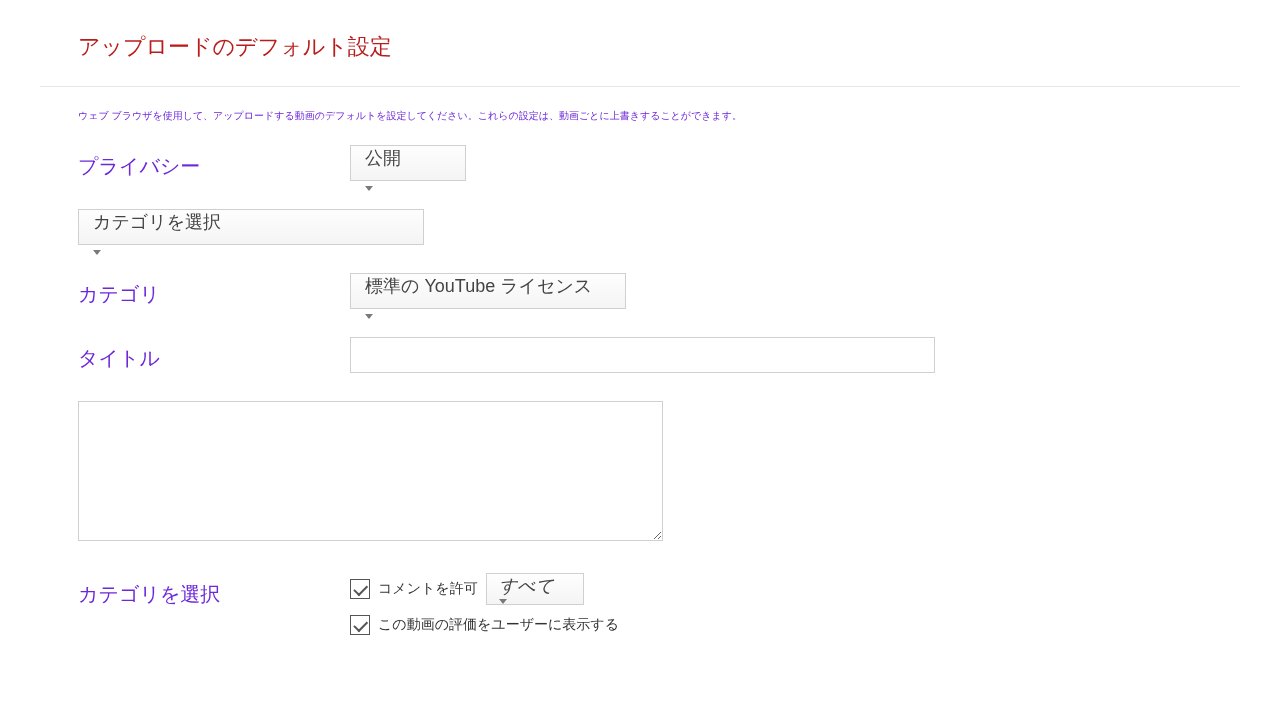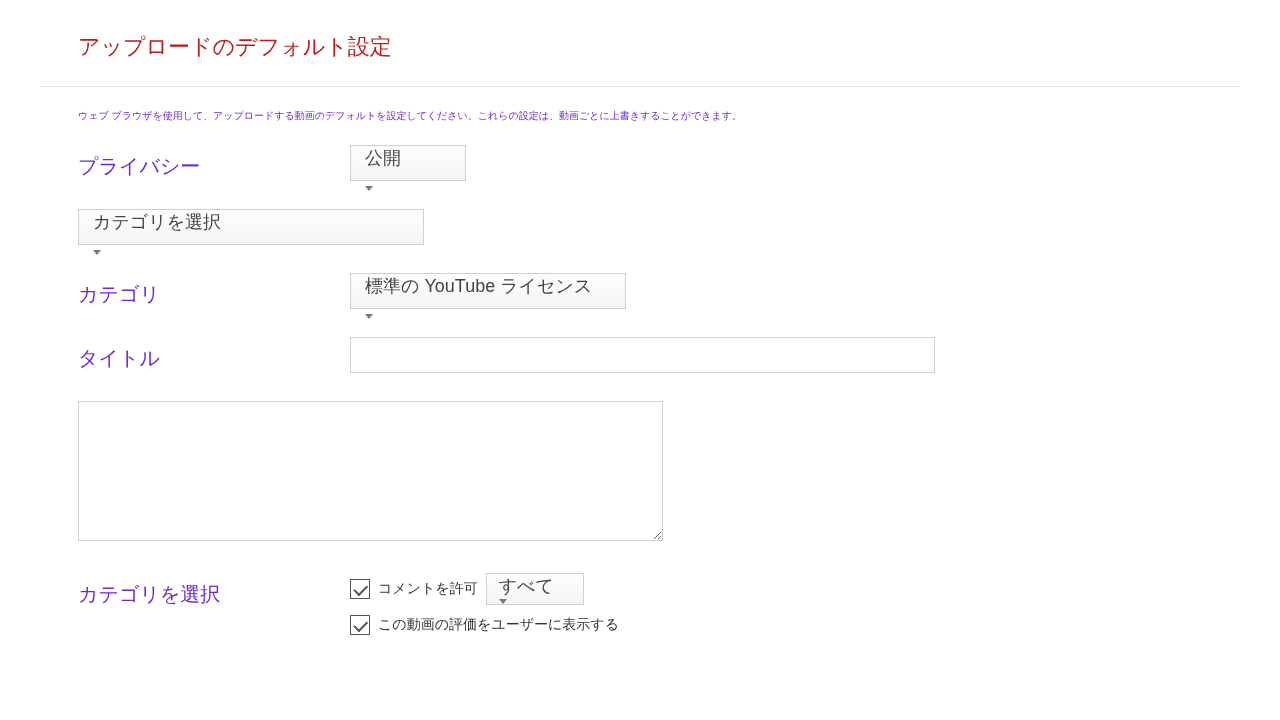--- a/index.html
+++ b/index.html
@@ -63,21 +63,21 @@
     }
     .dropdown .caret {
       width: 0; height: 0;
       border-left: 4px solid transparent;
       border-right: 4px solid transparent;
       border-top: 5px solid #7a7a7a;
     }
     .dropdown.small { width: 116px; }
     .dropdown.med   { width: 276px; }
     .dropdown.wide  { width: 346px; }
-    .dropdown.xsmall{ width: 98px; min-width: 0; gap: 0; padding: 0 8px 0 12px; }
+    .dropdown.xsmall{ width: 98px; min-width: 0; gap: 0; padding: 0 8px 0 12px; font-style: italic; }
     .dropdown.inline { height: 32px; }
 
     
     .text-input {
       width: 585px;
       height: 36px;
       border: 1px solid #d0d0d0;
       background: #fff;
       padding: 4px 8px;
       font-size: 13px;

